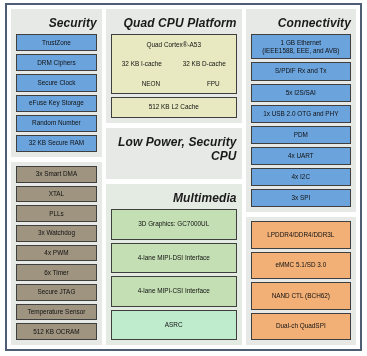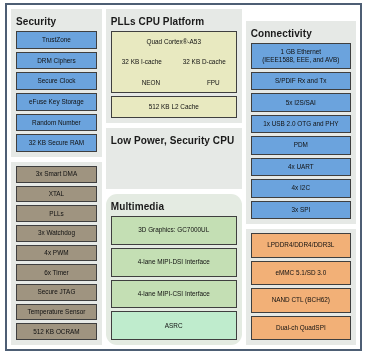--- a/index.html
+++ b/index.html
@@ -35,36 +35,37 @@
   }
 
   .col {
     display: flex;
     flex-direction: column;
     gap: 5px;
     box-sizing: border-box;
   }
   .col-left   { width: 93px; }
   .col-mid    { width: 139px; }
-  .col-right  { width: 113px; margin-top: 12px; }
+  .col-right  { width: 113px; }
 
   .panel {
     background: #e6e9e6;
     box-sizing: border-box;
     padding: 4px 5px 5px 5px;
     display: flex;
     flex-direction: column;
   }
   .panel-title {
-    font-size: 10px;
+    font-size: 12px;
     font-weight: bold;
     color: #1a1a1a;
-    text-align: left;
+    text-align: right;
     padding: 3px 0 4px 0;
     letter-spacing: 0.1px;
+    font-style: italic;
   }
   .panel-body {
     display: flex;
     flex-direction: column;
     flex: 1 1 auto;
     justify-content: space-between;
     gap: 3px;
   }
 
   .blk {
@@ -164,50 +165,50 @@
           <div class="blk c-tan">Temperature Sensor</div>
           <div class="blk c-tan">512 KB OCRAM</div>
         </div>
       </div>
 
     </div>
 
     <div class="col col-mid">
 
       <div class="panel p-gray" style="height:114px;">
-        <div class="panel-title">PLLs CPU Platform</div>
+        <div class="panel-title">Quad CPU Platform</div>
         <div class="panel-body">
           <div class="cluster" style="flex:3 1 auto;">
             <div class="cluster-row">
               <div class="cell">Quad Cortex®-A53</div>
             </div>
             <div class="cluster-row">
               <div class="cell">32 KB I-cache</div>
               <div class="cell">32 KB D-cache</div>
             </div>
             <div class="cluster-row">
               <div class="cell cell-wide">NEON</div>
               <div class="cell cell-narrow">FPU</div>
             </div>
           </div>
           <div class="blk c-yellow" style="flex:1 1 auto;">512 KB L2 Cache</div>
         </div>
       </div>
 
-      <div class="panel p-gray" style="height:61px;gap:47px;">
+      <div class="panel p-gray" style="height:51px;gap:47px;">
         <div class="panel-title">Low Power, Security CPU</div>
         <div class="panel-body">
           <div class="stack2">
             <div class="cell">Cortex®-M7</div>
             <div class="cell">256 KB TCM</div>
           </div>
         </div>
       </div>
 
-      <div class="panel p-green" style="flex:1 1 auto;border-radius:11px;">
+      <div class="panel p-green" style="flex:1 1 auto;">
         <div class="panel-title">Multimedia</div>
         <div class="panel-body">
           <div class="blk c-green">3D Graphics: GC7000UL</div>
           <div class="blk c-green">4-lane MIPI-DSI Interface</div>
           <div class="blk c-green">4-lane MIPI-CSI Interface</div>
           <div class="blk c-mint">ASRC</div>
         </div>
       </div>
 
     </div>

